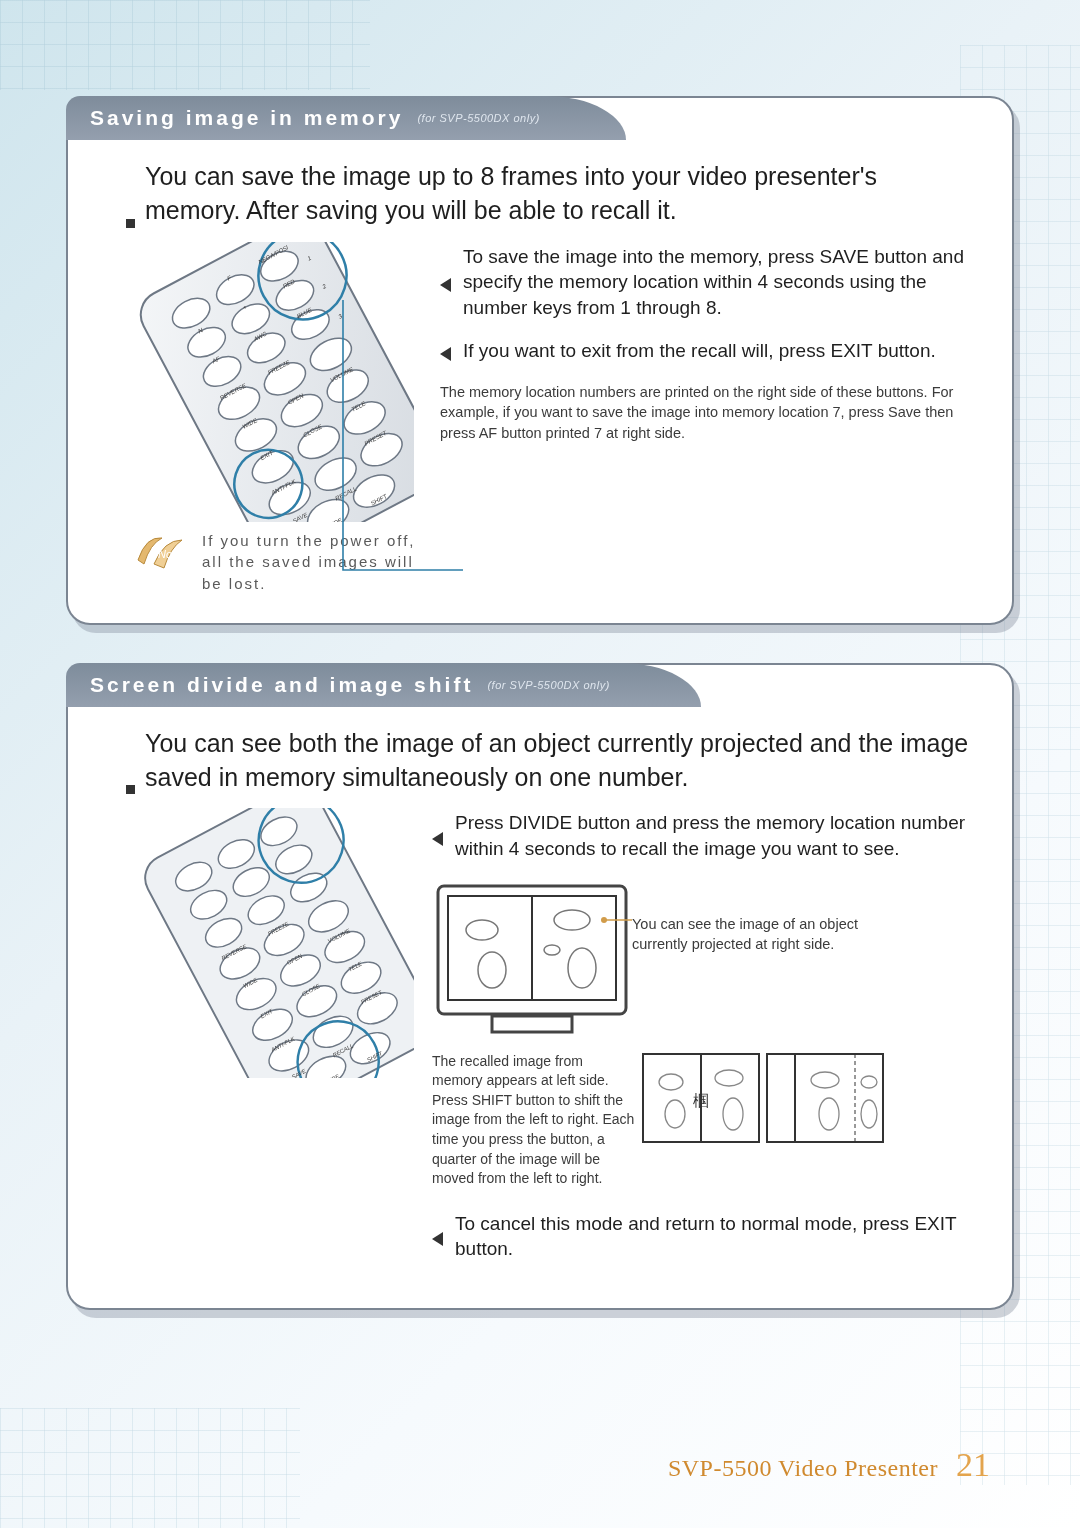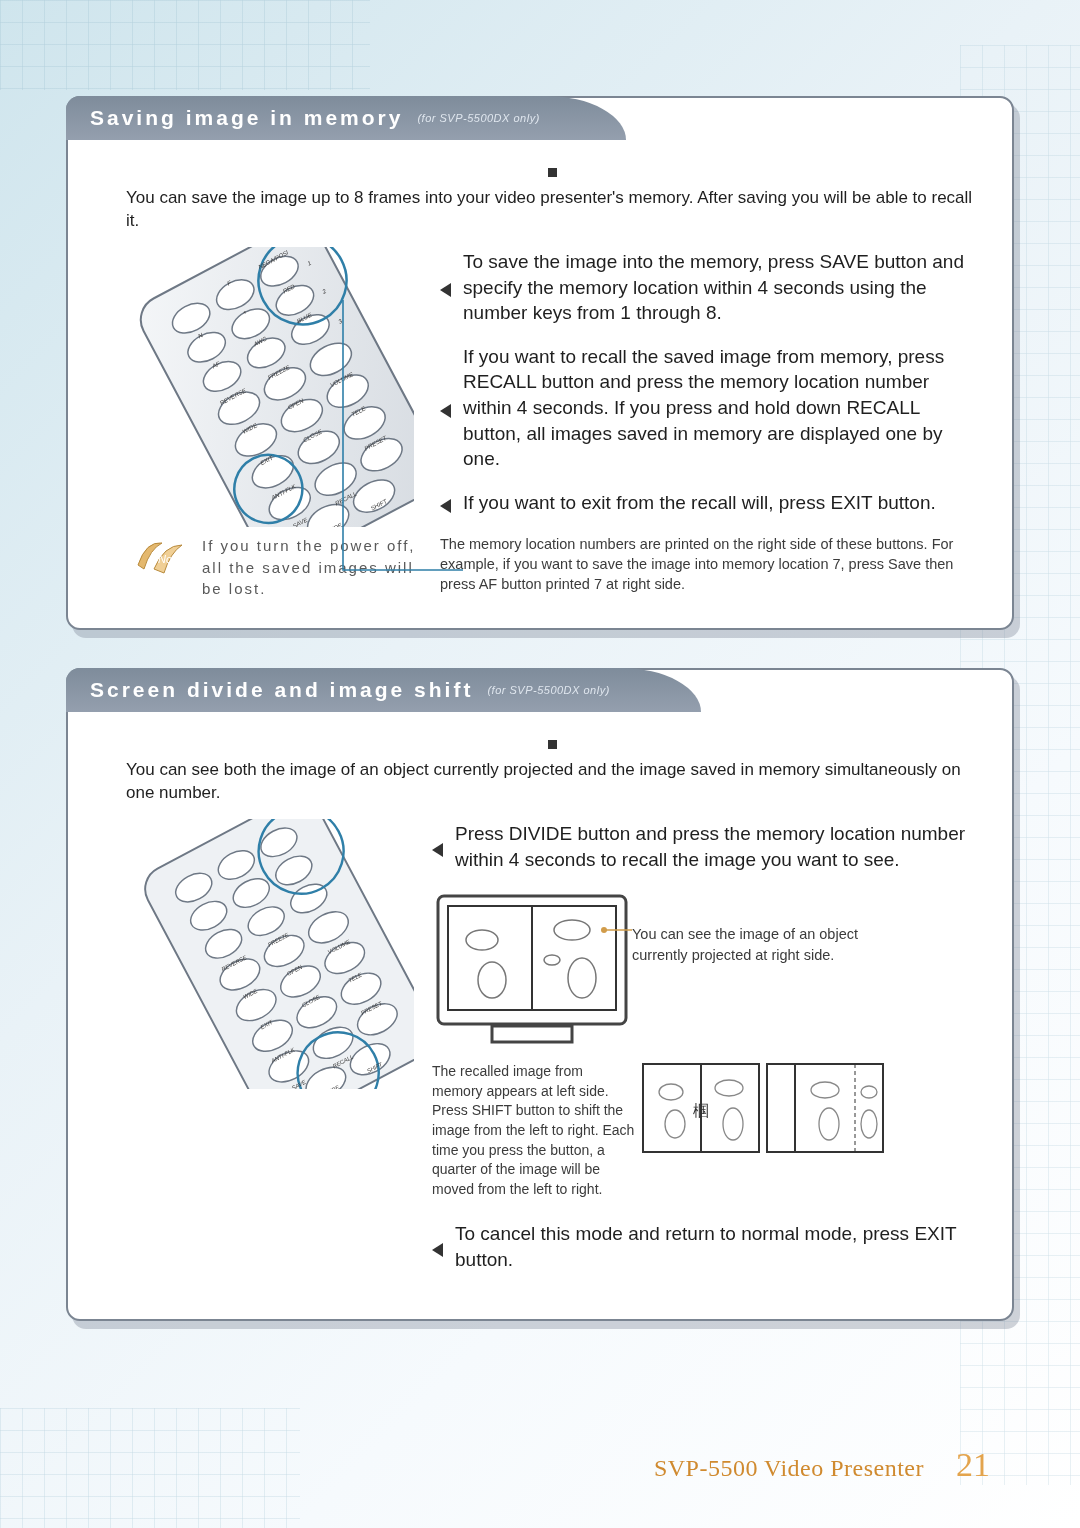--- a/index.html
+++ b/index.html
@@ -54,21 +54,21 @@
     position: absolute;
     left: 66px;
     top: 96px;
     width: 948px;
   }
 
   
   .panel {
     position: relative;
     border: 2px solid var(--box-edge);
-    border-radius: 14px;
+    border-radius: 24px;
     background: #fff;
     margin-bottom: 38px;
     box-shadow: 6px 8px 0 0 rgba(120,130,145,.35);
   }
   .panel-inner {
     padding: 56px 28px 28px 28px;
   }
 
   .title-band {
     position: absolute;
@@ -94,26 +94,25 @@
     font-size: 11px;
     color: #dfe6ee;
     letter-spacing: .5px;
   }
 
   .panel2 .title-band { width: 635px; }
 
   
   .intro-row {
     display: flex;
-    align-items: center;
+    align-items: flex-end;
     gap: 10px;
-    font-size: 17px;
+    font-size: 25px;
     line-height: 1.35;
     padding: 6px 6px 14px 30px;
-    flex-direction: column;
   }
   .sq {
     width: 9px; height: 9px; background: #333; margin-top: 8px; flex: 0 0 auto;
   }
 
   .cols {
     display: flex;
     gap: 18px;
     padding-left: 18px;
   }
@@ -212,21 +211,21 @@
     max-width: 205px;
   }
   .thumb svg { width: 120px; height: 92px; display:block; }
 
   .footer {
     position: absolute;
     right: 90px;
     bottom: 44px;
     display: flex;
     align-items: baseline;
-    gap: 32px;
+    gap: 18px;
     font-family: "Times New Roman", Times, serif;
   }
   .footer .prod {
     color: var(--footer-text);
     font-size: 24px;
     letter-spacing: .5px;
   }
   .footer .pg {
     color: var(--footer-num);
     font-size: 34px;
@@ -340,24 +339,20 @@
                 </svg>
               </span>
               <div class="note-text">If you turn the power off, all the saved images will be lost.</div>
             </div>
           </div>
 
           <div class="rightcol">
             <div class="bullet">
                 <div class="tri"></div>
               <div>To save the image into the memory, press SAVE button and specify the memory location within 4 seconds using the number keys from 1 through 8.</div>
-              </div>
-            <div class="bullet">
-                <div class="tri"></div>
-              <div>If you want to recall the saved image from memory, press RECALL button and press the memory location number within 4 seconds. If you press and hold down RECALL button, all images saved in memory are displayed one by one.</div>
               </div>
             <div class="bullet">
                 <div class="tri"></div>
               <div>If you want to exit from the recall will, press EXIT button.</div>
               </div>
 
             <div class="small-note">The memory location numbers are printed on the right side of these buttons. For example, if you want to save the image into memory location 7, press Save then press AF button printed 7 at right side.</div>
           </div>
         </div>
 

